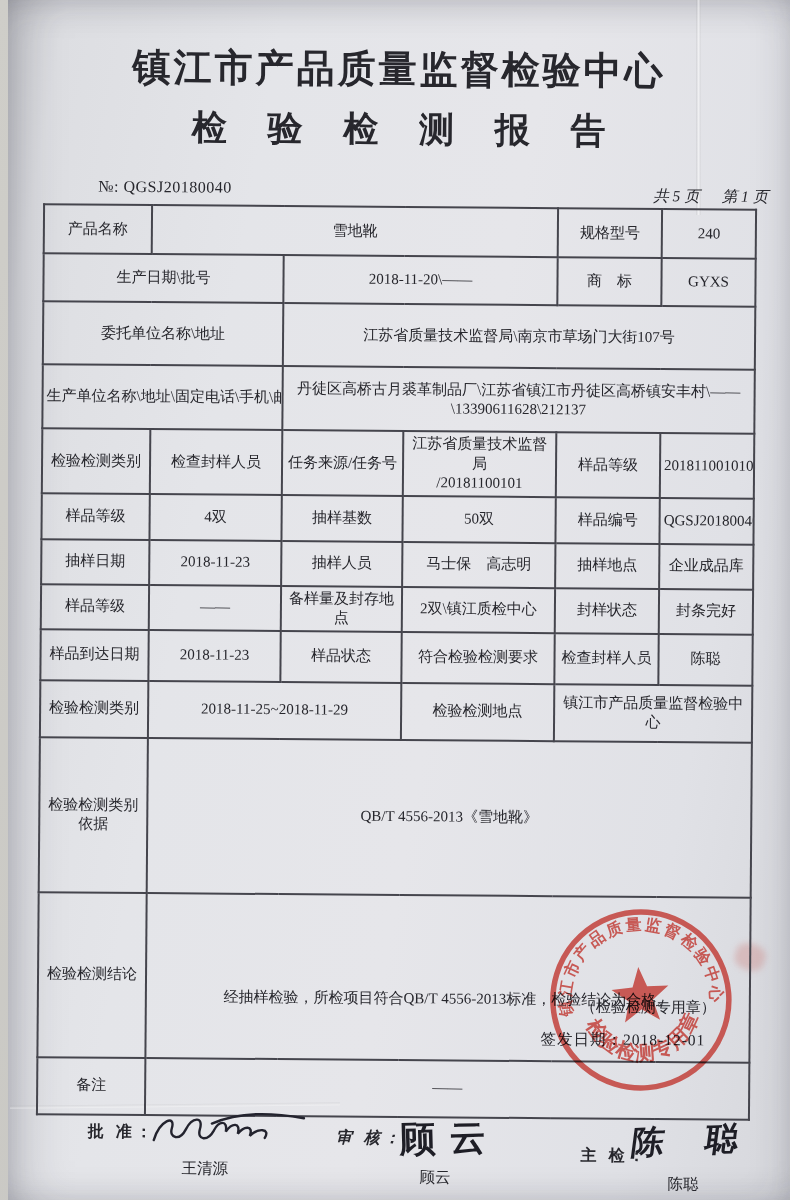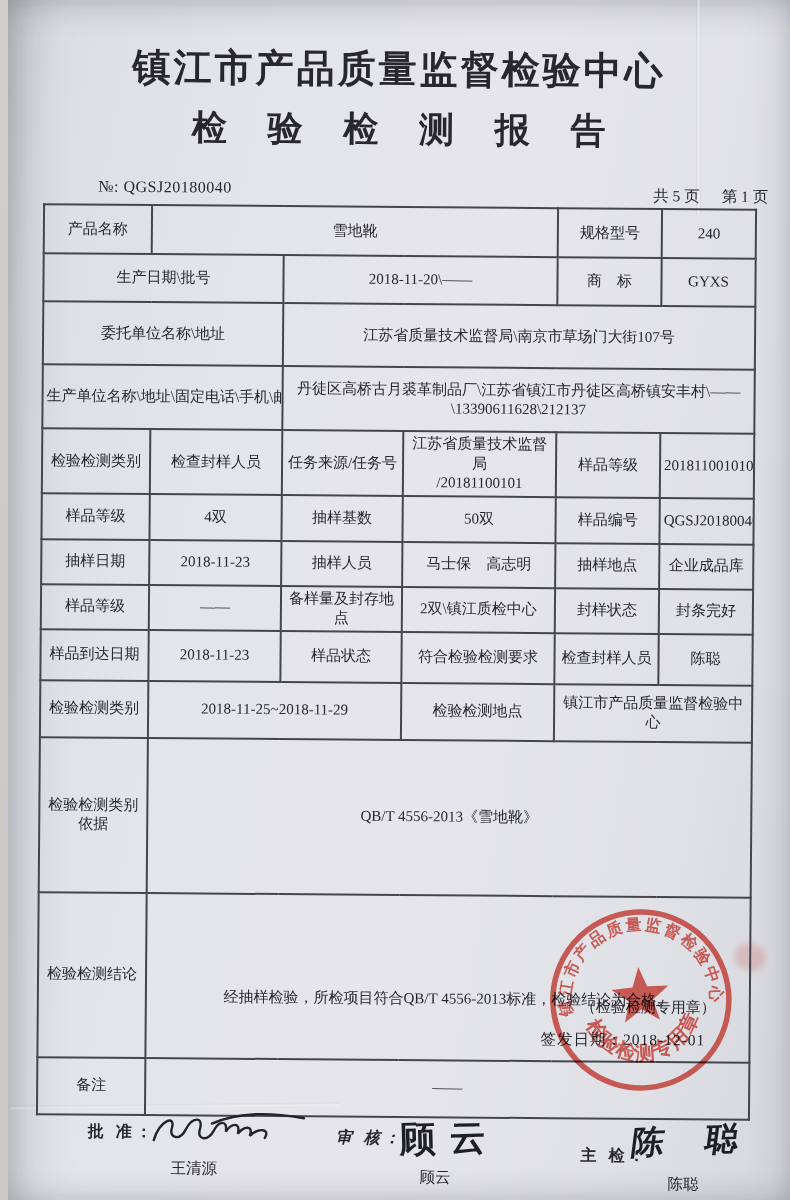--- a/index.html
+++ b/index.html
@@ -20,21 +20,21 @@
   .seal-ghost{position:absolute;left:735px;top:944px;width:30px;height:26px;border-radius:40%;
               background:rgba(196,70,60,.22);filter:blur(3px);transform:rotate(20deg);}
   .doc{position:absolute;inset:0;transform:rotate(.45deg);transform-origin:400px 600px;color:#27272d;}
 
   .org-title{position:absolute;left:0;top:44px;width:100%;text-align:center;
              font-size:38px;font-weight:700;letter-spacing:3px;}
   .report-title{position:absolute;left:0;top:106px;width:100%;text-align:center;
                 font-size:35px;font-weight:700;letter-spacing:16px;text-indent:16px;}
   .no-line{position:absolute;left:95px;top:180px;font-size:16px;letter-spacing:.5px;}
   .page-info{position:absolute;left:650px;top:184px;font-size:15.5px;white-space:nowrap;}
-  .page-info span{margin-right:22px;}
+  .page-info span{margin-right:22px;font-style:italic;}
 
   table.grid{position:absolute;left:40px;top:206px;width:712px;border-collapse:collapse;table-layout:fixed;}
   table.grid td{border:2px solid #45454d;text-align:center;vertical-align:middle;
                 font-size:15px;padding:2px 3px;line-height:1.3;overflow:hidden;}
   td.small{font-size:12.5px;white-space:nowrap;}
   td.sm2{font-size:13.5px;}
   td.left{text-align:left;padding-left:7px;}
   td.basis-label{font-size:14px;line-height:1.45;}
   td.concl{position:relative;vertical-align:top;text-align:left;}
   .concl-text{margin:44px 8px 0 7px;font-size:15px;}
@@ -173,21 +173,21 @@
     </tbody>
       </table>
 
     <div class="footer-label" style="left:92px;top:1124px;">批 准：</div>
     <svg class="sig-svg" width="170" height="50" viewBox="0 0 170 50">
       <g fill="none" stroke="#23232e" stroke-width="2.4" stroke-linecap="round">
         <path d="M8,36 C14,16 30,10 26,24 C23,34 34,37 40,25 C46,13 58,11 54,25 C51,36 62,37 68,26 C73,16 82,15 80,27 C86,18 95,17 92,29 C98,21 108,20 104,31 C112,23 125,23 119,33"></path>
         <path d="M66,19 C96,6 128,8 158,13"></path>
       </g>
     </svg>
-    <div class="typed-name" style="left:175px;top:1160px;">王清源</div>
+    <div class="typed-name" style="left:186px;top:1160px;">王清源</div>
 
     <div class="footer-label" style="left:340px;top:1128px;font-style:italic;">审 核：</div>
     <div class="hand-name hand-gu">顾云</div>
     <div class="typed-name" style="left:424px;top:1167px;">顾云</div>
 
     <div class="footer-label" style="left:585px;top:1132px;margin-top:12px;">主 检：</div>
     <div class="hand-name hand-chen">陈 聪</div>
     <div class="typed-name" style="left:672px;top:1172px;">陈聪</div>
 
     <svg class="seal" width="190" height="190" viewBox="0 0 190 190">

